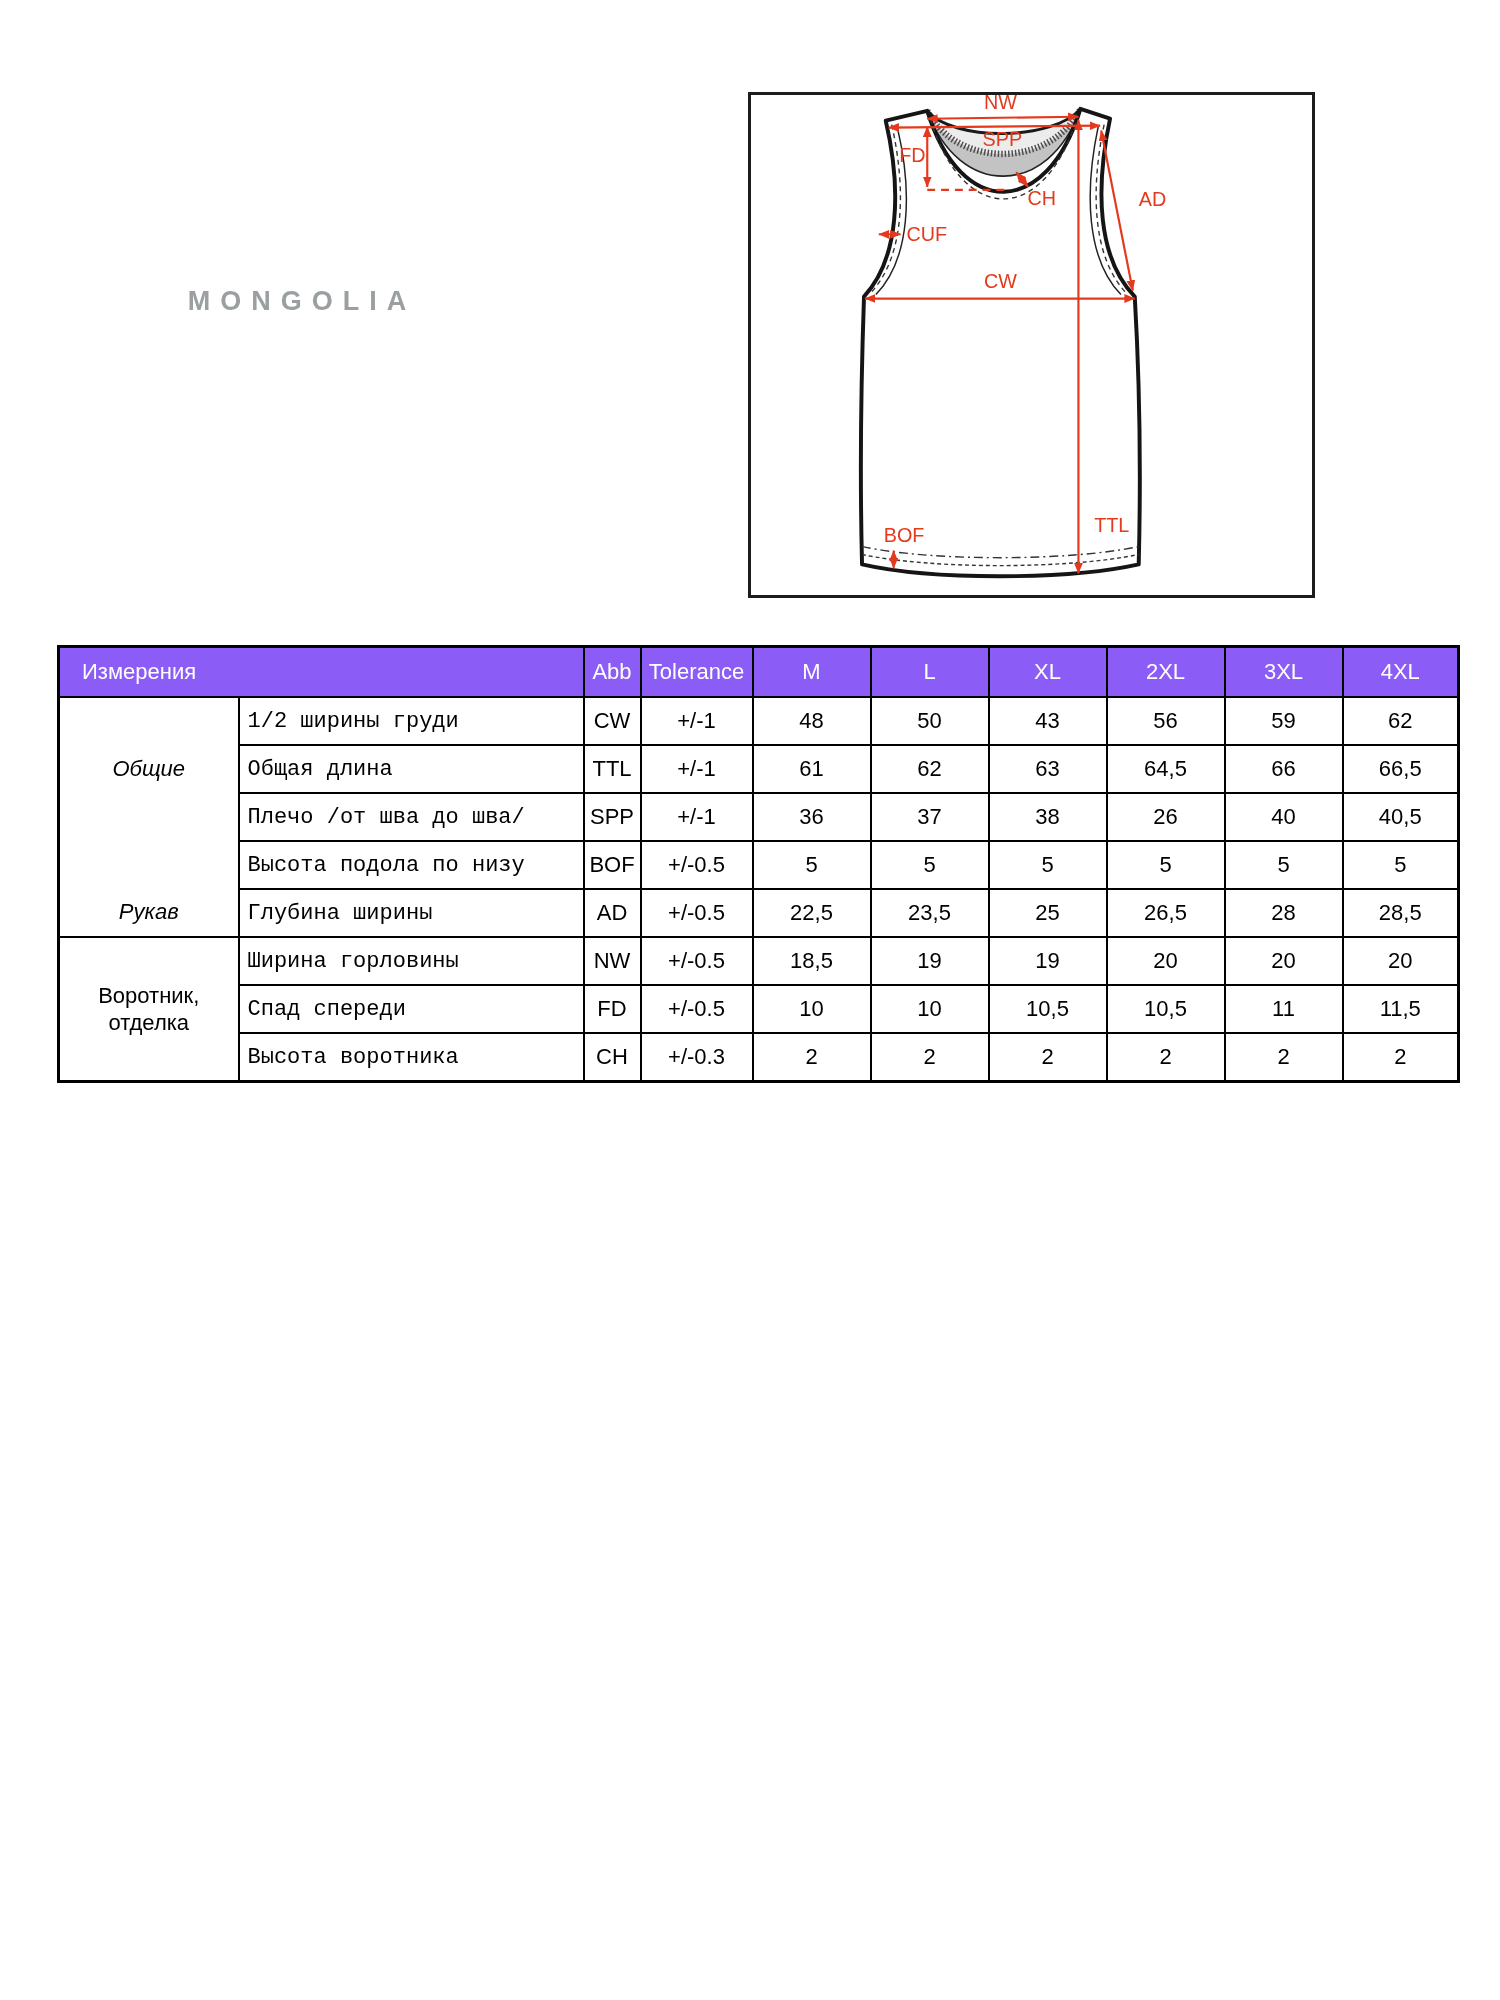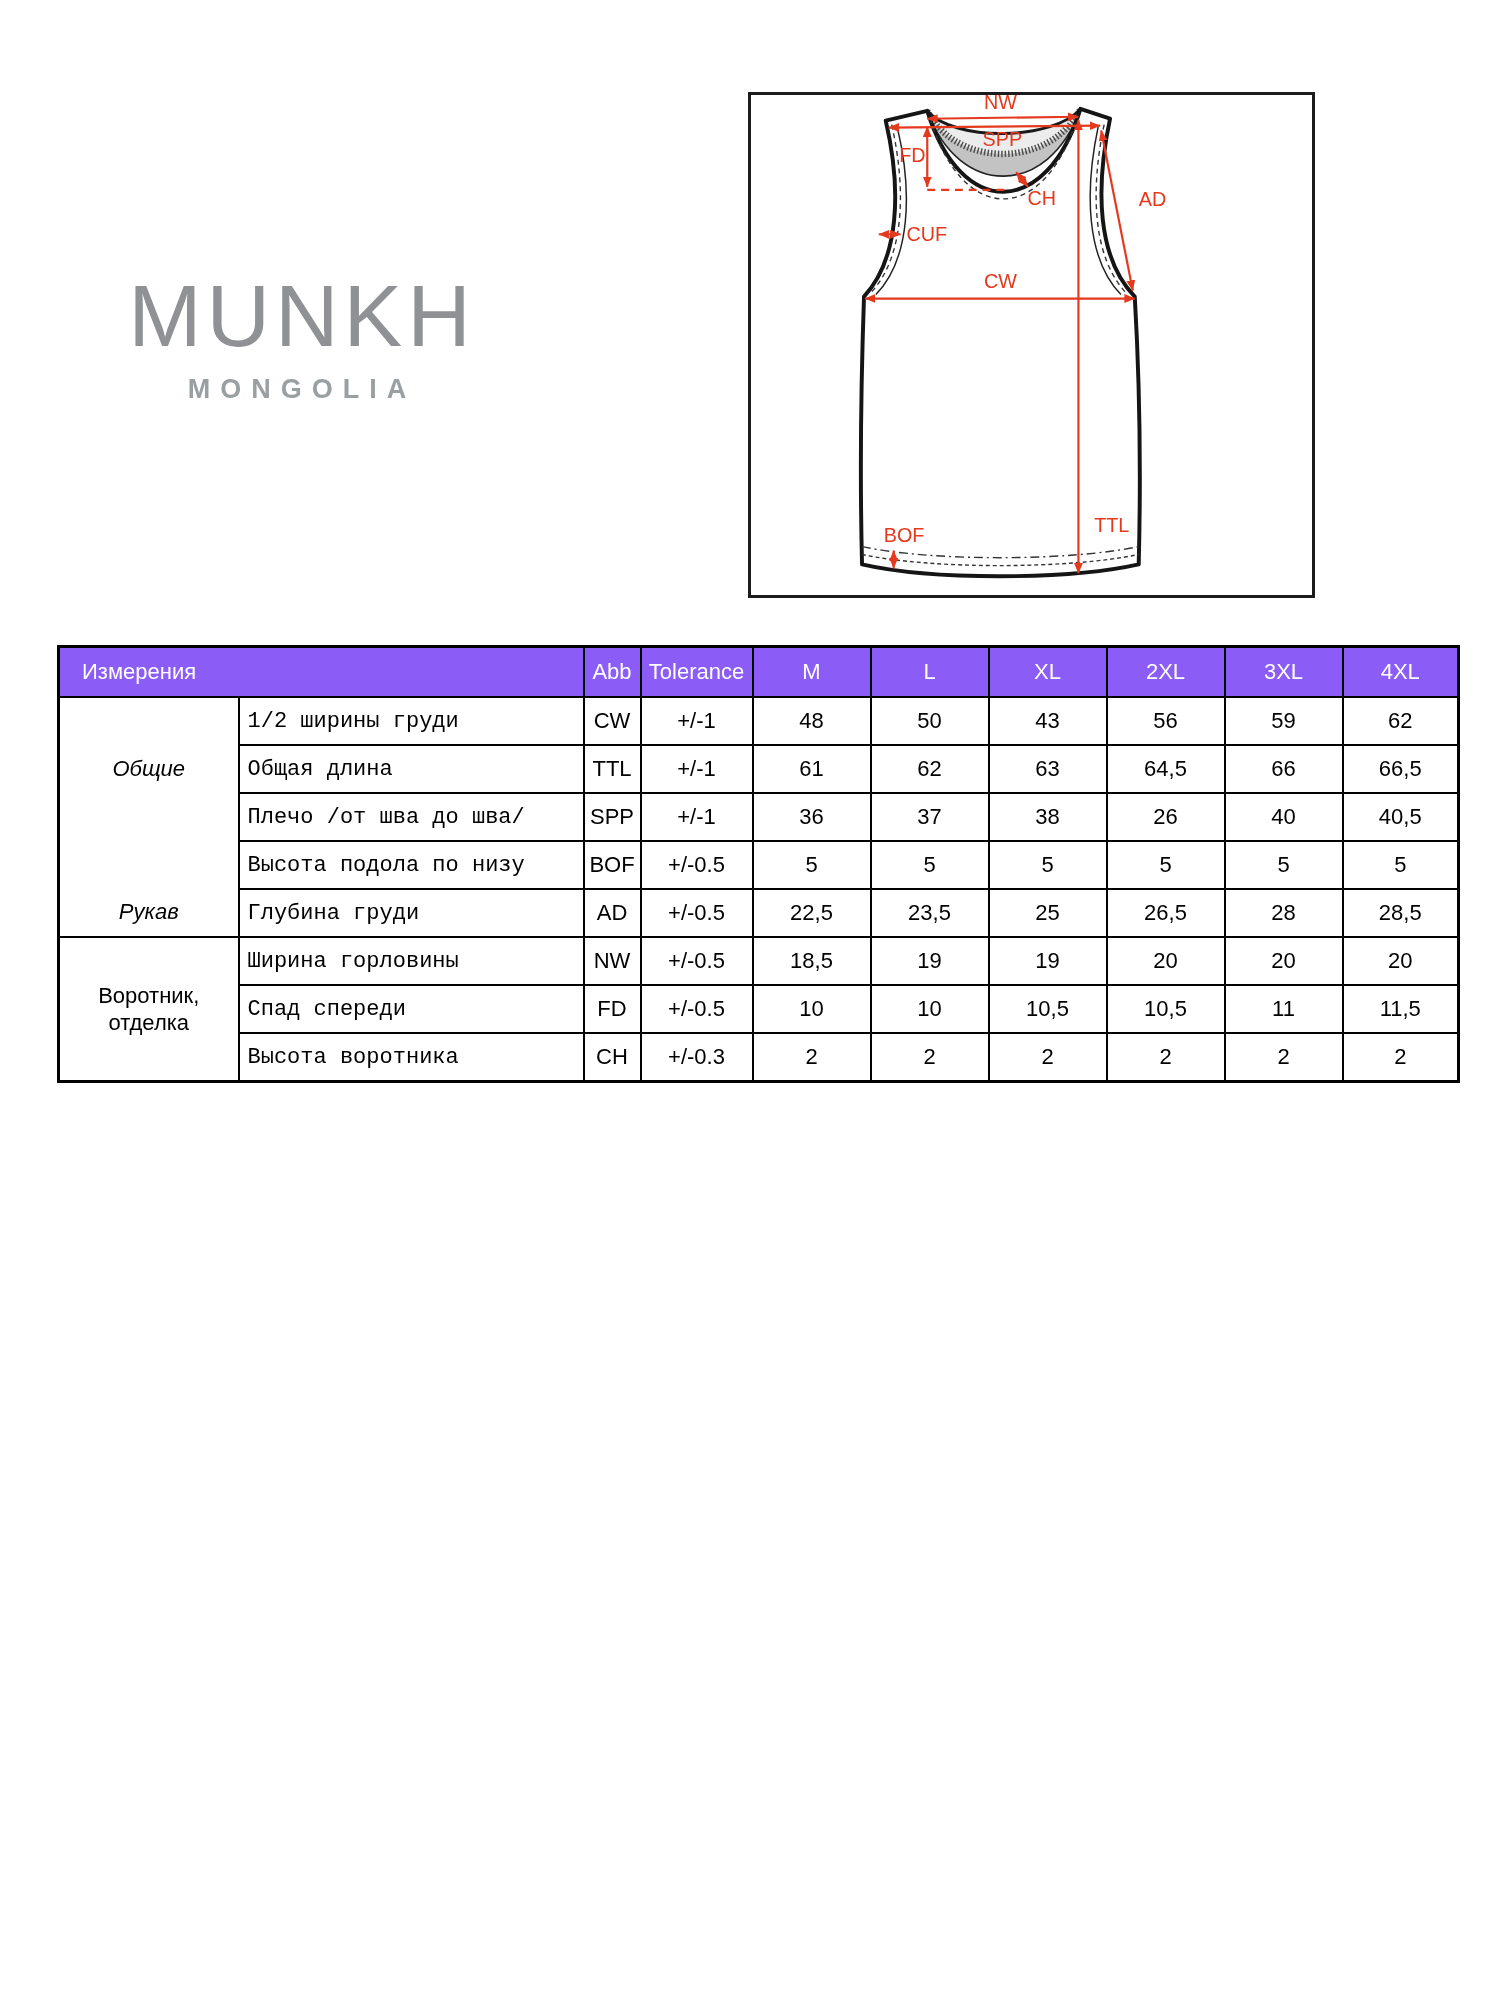--- a/index.html
+++ b/index.html
@@ -46,21 +46,20 @@
     position:absolute;left:0;width:100%;text-align:center;transform:translateY(-50%);
   }
   td.groupcell .g-upper{top:30%;}
   td.groupcell .g-lower{top:90%;}
   td.groupcell2 .gline{display:block;text-align:center;line-height:1.25;}
 </style>
 </head>
 <body>
 
 <div class="logo">
-  <div class="brand">MUNKH</div>
   <div class="sub">MONGOLIA</div>
 </div>
 
 <div class="diagram-frame">
   <svg viewBox="0 0 567 506">
     <defs>
       <marker id="ah" markerUnits="userSpaceOnUse" markerWidth="12" markerHeight="10" refX="10.5" refY="4.5" orient="auto-start-reverse">
         <path d="M0,0 L11,4.5 L0,9 Z" fill="#e5391e"></path>
       </marker>
     </defs>
@@ -192,21 +191,21 @@
       <td>BOF</td>
       <td>+/-0.5</td>
       <td>5</td>
       <td>5</td>
       <td>5</td>
       <td>5</td>
       <td>5</td>
       <td>5</td>
     </tr>
     <tr>
-      <td class="desc">Глубина груди</td>
+      <td class="desc">Глубина ширины</td>
       <td>AD</td>
       <td>+/-0.5</td>
       <td>22,5</td>
       <td>23,5</td>
       <td>25</td>
       <td>26,5</td>
       <td>28</td>
       <td>28,5</td>
     </tr>
     <tr>

